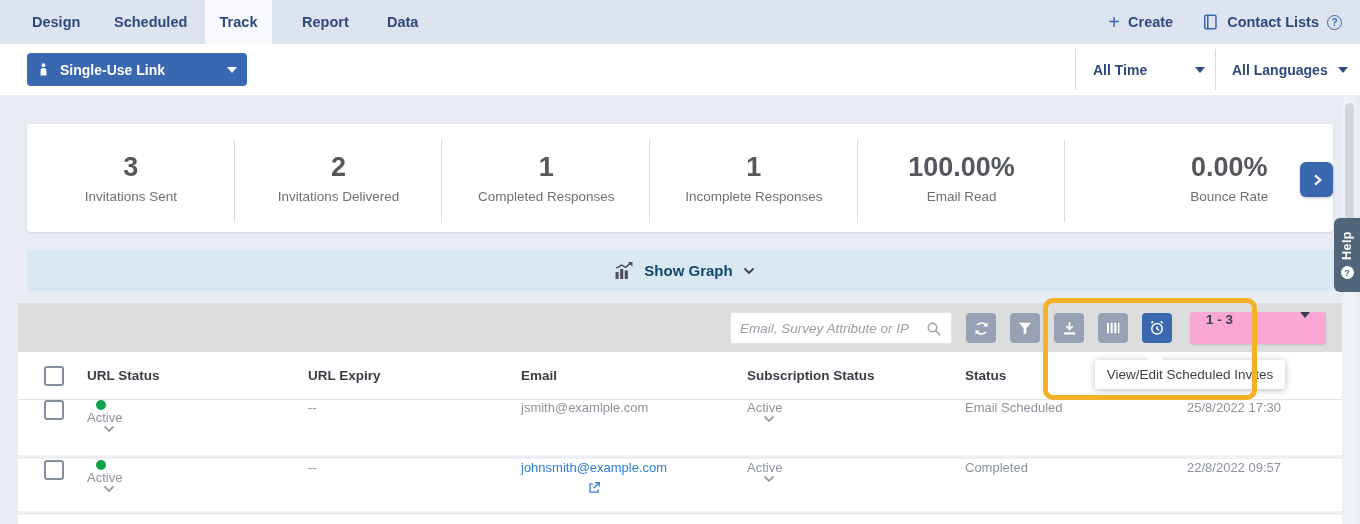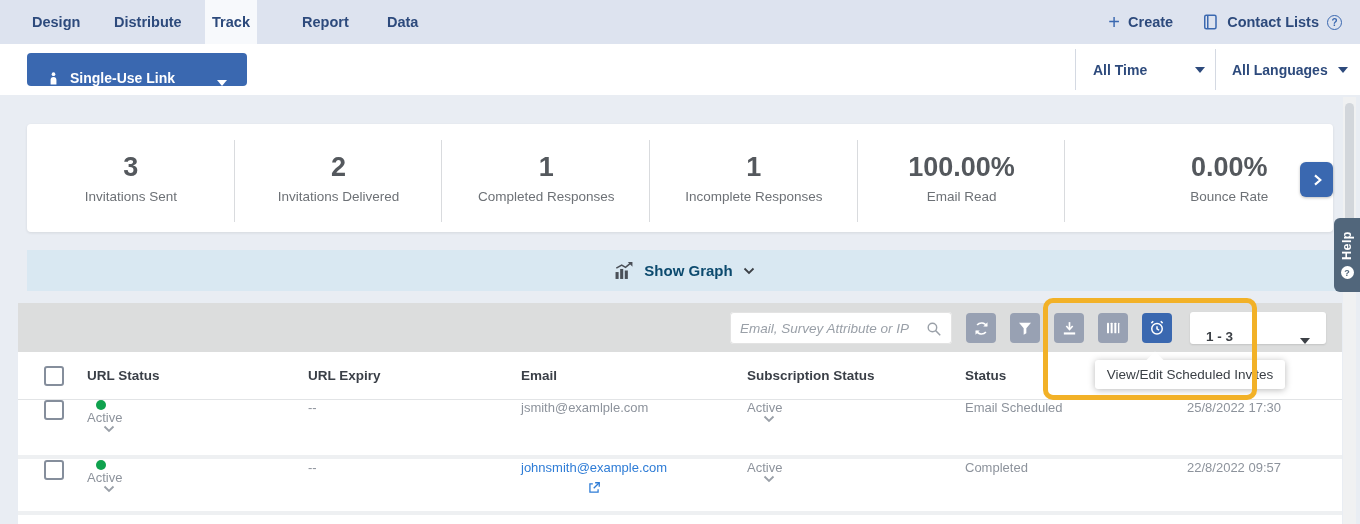--- a/index.html
+++ b/index.html
@@ -5,31 +5,31 @@
   * { margin:0; padding:0; box-sizing:border-box; }
   html,body { width:1360px; height:524px; }
   body { font-family:"Liberation Sans", sans-serif; background:#e9edf3; position:relative; overflow:hidden; }
   .screen { position:absolute; inset:0; width:1360px; height:524px; }
 
   
   .topnav { position:absolute; left:0; top:0; width:1360px; height:44px; background:#dde3ef; }
   .nav-tab { position:absolute; top:0; height:44px; line-height:44px; font-size:14.5px; font-weight:bold; color:#2d4a7c; cursor:pointer; }
   .tab-design { left:32px; }
   .tab-distribute { left:114px; }
-  .tab-track { left:205px; width:52px; text-align:center; background:#f7f9fc; }
+  .tab-track { left:205px; width:67px; text-align:center; background:#f7f9fc; }
   .tab-report { left:302px; }
   .tab-data { left:387px; }
   .nav-right { position:absolute; right:18px; top:0; height:44px; display:flex; align-items:center; gap:28px; }
   .create-btn, .contact-btn { display:flex; align-items:center; gap:8px; font-size:14.5px; font-weight:bold; color:#2d4a7c; cursor:pointer; }
   .plus-glyph { font-size:20px; font-weight:400; color:#3a68b0; line-height:1; }
   .qmark { display:inline-flex; align-items:center; justify-content:center; width:15px; height:15px; border:1.4px solid #3a68b0; border-radius:50%; font-size:10px; font-weight:bold; color:#3a68b0; }
 
   
   .subbar { position:absolute; left:0; top:44px; width:1360px; height:51px; background:#ffffff; }
-  .link-btn { position:absolute; left:27px; top:9px; width:220px; height:33px; background:#3a68b0; border-radius:4px; display:flex; align-items:flex-end; padding:0 20px; gap:10px; color:#fff; font-size:14px; font-weight:bold; cursor:pointer; }
+  .link-btn { position:absolute; left:27px; top:9px; width:220px; height:33px; background:#3a68b0; border-radius:4px; display:flex; align-items:center; padding:0 10px; gap:10px; color:#fff; font-size:14px; font-weight:bold; cursor:pointer; }
   .link-btn .caret { margin-left:auto; }
   .caret { width:0; height:0; border-left:5.5px solid transparent; border-right:5.5px solid transparent; border-top:6.5px solid #fff; }
   .caret.dark { border-top-color:#2d4a7c; }
   .filterbox { position:absolute; top:0; height:51px; display:flex; align-items:center; font-size:14px; font-weight:bold; color:#2d4a7c; cursor:pointer; }
   .filter-time { left:1093px; width:112px; }
   .filter-lang { left:1232px; width:116px; }
   .filterbox .caret { margin-left:auto; }
   .vdivider { position:absolute; top:5px; height:41px; width:1px; background:#d4d9e2; }
   .vd1 { left:1075px; } .vd2 { left:1215px; }
 
@@ -49,21 +49,21 @@
 
   
   .table-card { position:absolute; left:18px; top:303px; width:1324px; height:221px; background:#fff; }
   .toolbar { position:absolute; left:0; top:0; width:1324px; height:49px; background:#dcdddd; }
   .search-wrap { position:absolute; left:712px; top:9px; width:222px; height:32px; background:#fff; border-radius:4px; display:flex; align-items:center; padding:0 10px; box-shadow:inset 0 0 0 1px #e3e3e3; }
   .search-wrap input { flex:1; border:none; outline:none; font-style:italic; font-size:13.5px; color:#6d7176; font-family:"Liberation Sans",sans-serif; background:transparent; }
   .search-wrap input::placeholder { color:#9aa0a8; }
   .tool-btn { position:absolute; top:10px; width:30px; height:30px; border-radius:4px; background:#98a1b3; display:flex; align-items:center; justify-content:center; cursor:pointer; }
   .tb-refresh { left:948px; } .tb-filter { left:992px; } .tb-download { left:1036px; } .tb-columns { left:1080px; }
   .tb-clock { left:1124px; background:#3a68b0; }
-  .pagination { position:absolute; left:1172px; top:9px; width:136px; height:32px; background:#ffffff; border-radius:3px; box-shadow:0 1px 2px rgba(0,0,0,.12); display:flex; align-items:flex-end; padding:0 16px; cursor:pointer; }
+  .pagination { position:absolute; left:1172px; top:9px; width:136px; height:32px; background:#f9a8d4; border-radius:3px; box-shadow:0 1px 2px rgba(0,0,0,.12); display:flex; align-items:flex-start; padding:0 16px; cursor:pointer; }
   .pagination .range { font-size:13.5px; font-weight:bold; color:#3c4046; }
   .pagination .caret { margin-left:auto; border-top-color:#3c4046; }
 
   .thead { position:absolute; left:0; top:49px; width:1324px; height:48px; background:#fff; border-bottom:1px solid #e2e4e6; }
   .th { position:absolute; top:0; height:48px; line-height:48px; font-size:13.5px; font-weight:bold; color:#3a3f47; }
   .trow { position:absolute; left:0; width:1324px; height:55px; background:#fff; }
   .row1 { top:97px; } .row2 { top:157px; height:51px; }
   .rowsep { position:absolute; left:0; width:1324px; height:4px; background:#eef0f2; }
   .sep1 { top:152px; } .sep2 { top:208px; }
   .td { position:absolute; top:0; height:100%; display:flex; align-items:center; font-size:13px; color:#8d939c;flex-direction:column; }
@@ -93,21 +93,21 @@
 
   svg { display:block; }
 </style>
 </head>
 <body>
 
 <div class="screen">
 
   <div class="topnav">
     <div class="nav-tab tab-design">Design</div>
-    <div class="nav-tab tab-distribute">Distribute</div>
+    <div class="nav-tab tab-distribute">Scheduled</div>
     <div class="nav-tab tab-track">Track</div>
     <div class="nav-tab tab-report">Report</div>
     <div class="nav-tab tab-data">Data</div>
     <div class="nav-right">
       <div class="create-btn">
         <span class="plus-glyph">+</span>
         <span>Create</span>
       </div>
       <div class="contact-btn">
         <span>

